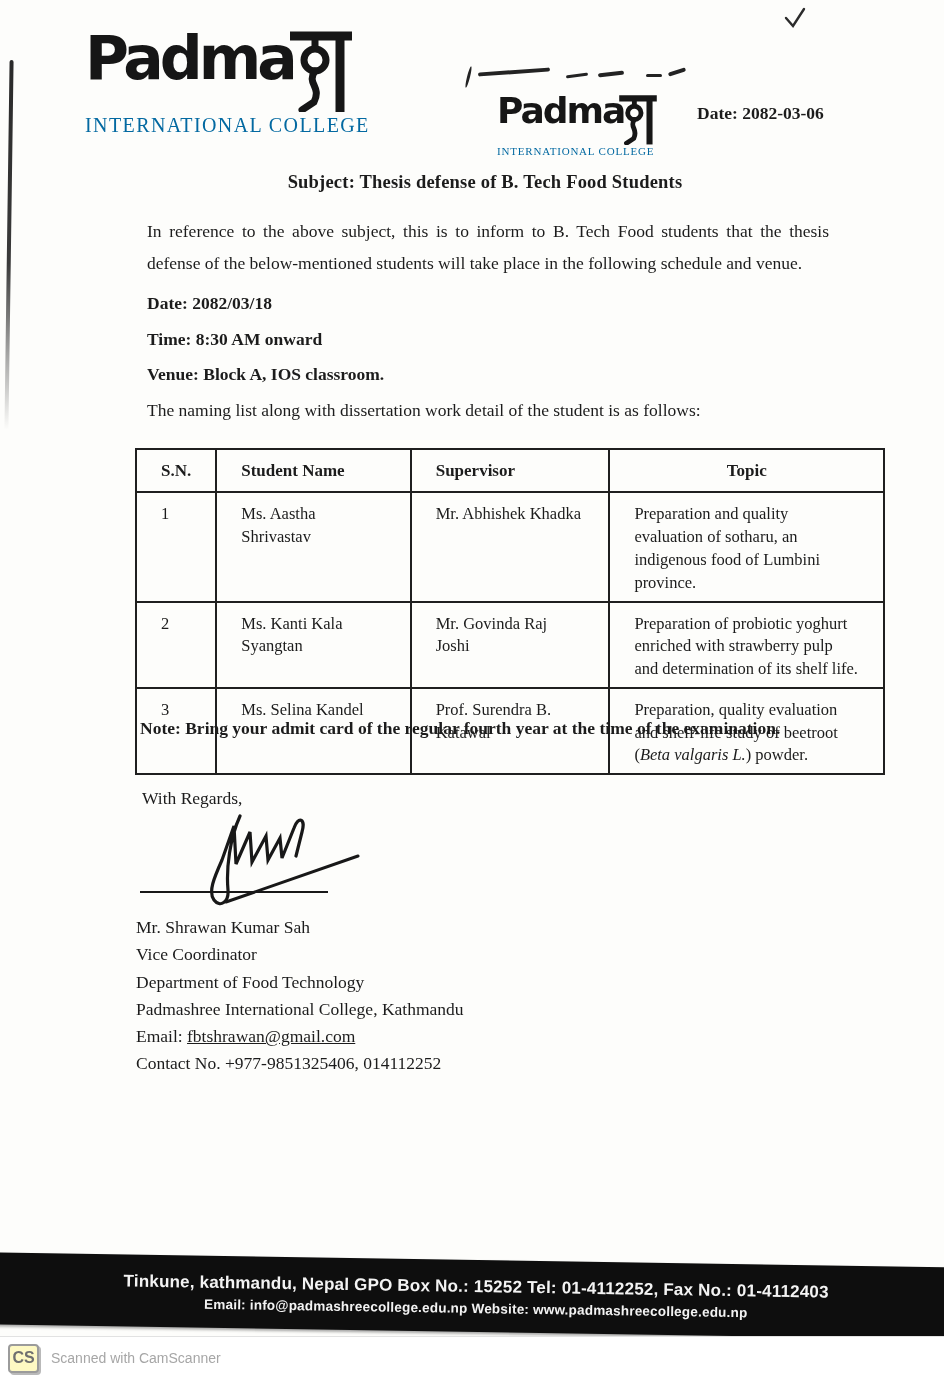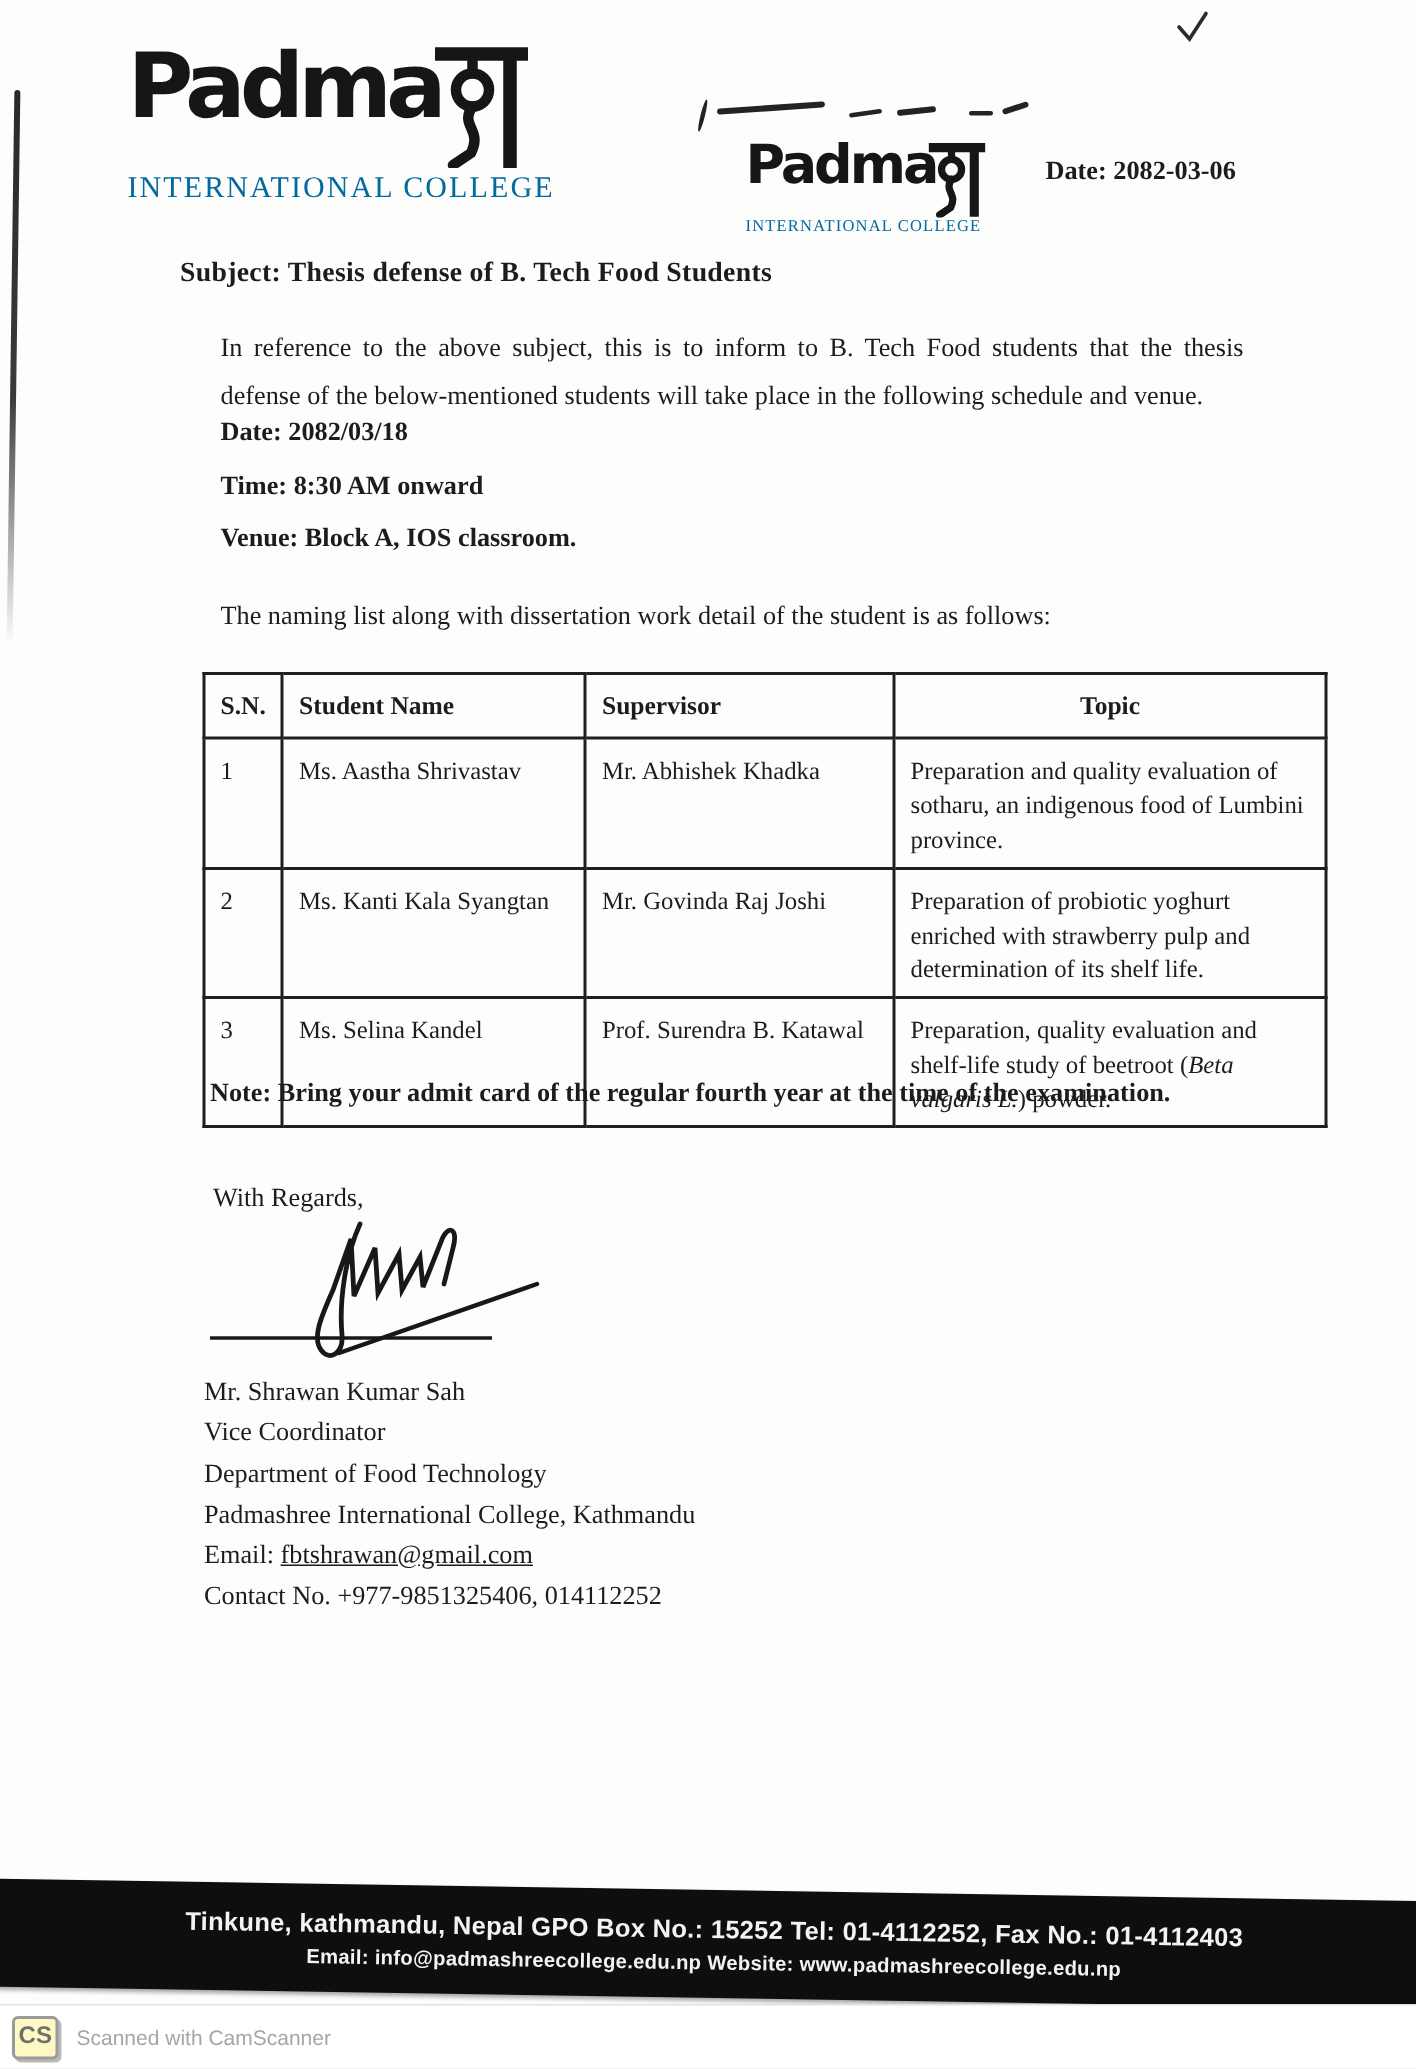--- a/index.html
+++ b/index.html
@@ -23,32 +23,32 @@
   .logo-sub{font-family:"Liberation Serif",serif;font-size:20px;letter-spacing:1.4px;
     color:#0369a1;margin-top:2px;}
   .shri{margin-left:-6px;}
 
   
   .stamp{position:absolute;left:497px;top:93px;}
   .stamp .logo-word{font-size:36px;letter-spacing:-2px;}
   .stamp .logo-sub{font-size:11px;letter-spacing:.8px;margin-top:0;}
   .date-line{position:absolute;left:697px;top:103px;font-weight:bold;font-size:17.5px;}
 
-  .subject{position:absolute;left:120px;width:730px;top:172px;text-align:left;
+  .subject{position:absolute;left:120px;width:730px;top:172px;text-align:center;
     font-weight:bold;font-size:18.5px;letter-spacing:.2px;}
 
   .body-par{position:absolute;left:147px;top:216px;width:682px;
     font-size:17.5px;line-height:1.82;text-align:justify;}
-  .sched{position:absolute;left:147px;top:272px;font-weight:bold;font-size:17.5px;line-height:1.8;}
+  .sched{position:absolute;left:147px;top:288px;font-weight:bold;font-size:17.5px;line-height:1.8;}
   .sched div{margin-bottom:4px;}
   .list-intro{position:absolute;left:147px;top:400px;font-size:17.5px;}
 
   
   .tbl{position:absolute;left:135px;top:448px;width:750px;border-collapse:collapse;}
-  .tbl th,.tbl td{border:2px solid #1f1f1f;padding:6px 10px;vertical-align:top;
+  .tbl th,.tbl td{border:2px solid #1f1f1f;padding:6px 24px;vertical-align:top;
     font-size:16.5px;line-height:1.38;}
   .tbl th{font-weight:bold;text-align:left;font-size:17px;padding-top:9px;padding-bottom:9px;}
   .tbl th.topic-h{text-align:center;}
   .tbl td{padding-top:10px;}
   .col-sn{width:7%;}
   .col-student{width:27%;}
   .col-sup{width:27.5%;}
   .col-topic{width:38.5%;}
   .ital{font-style:italic;}
 

